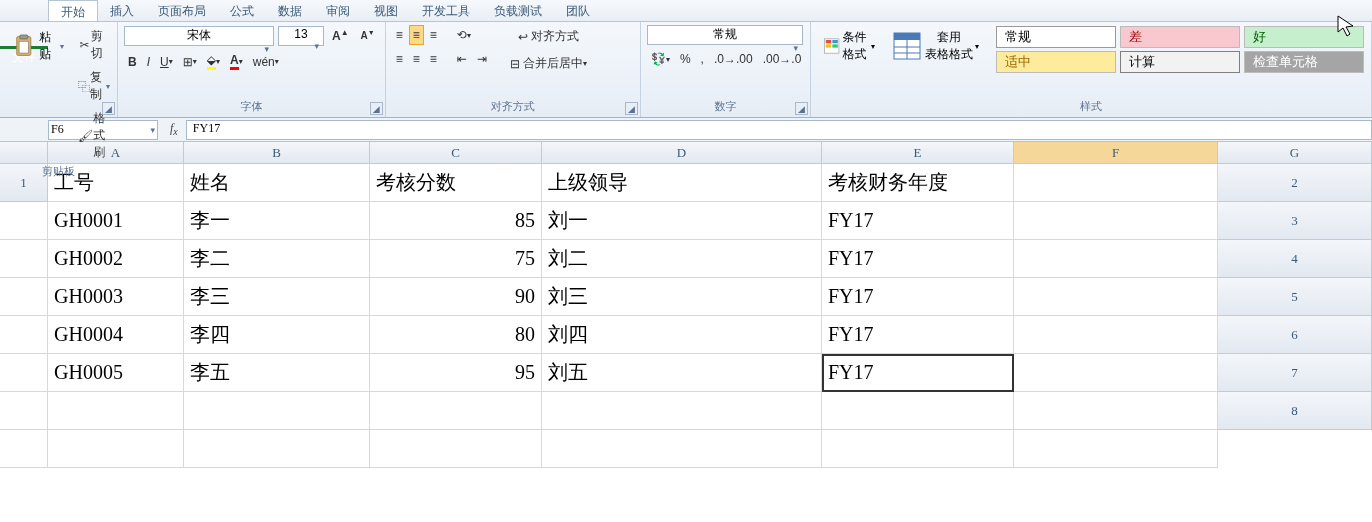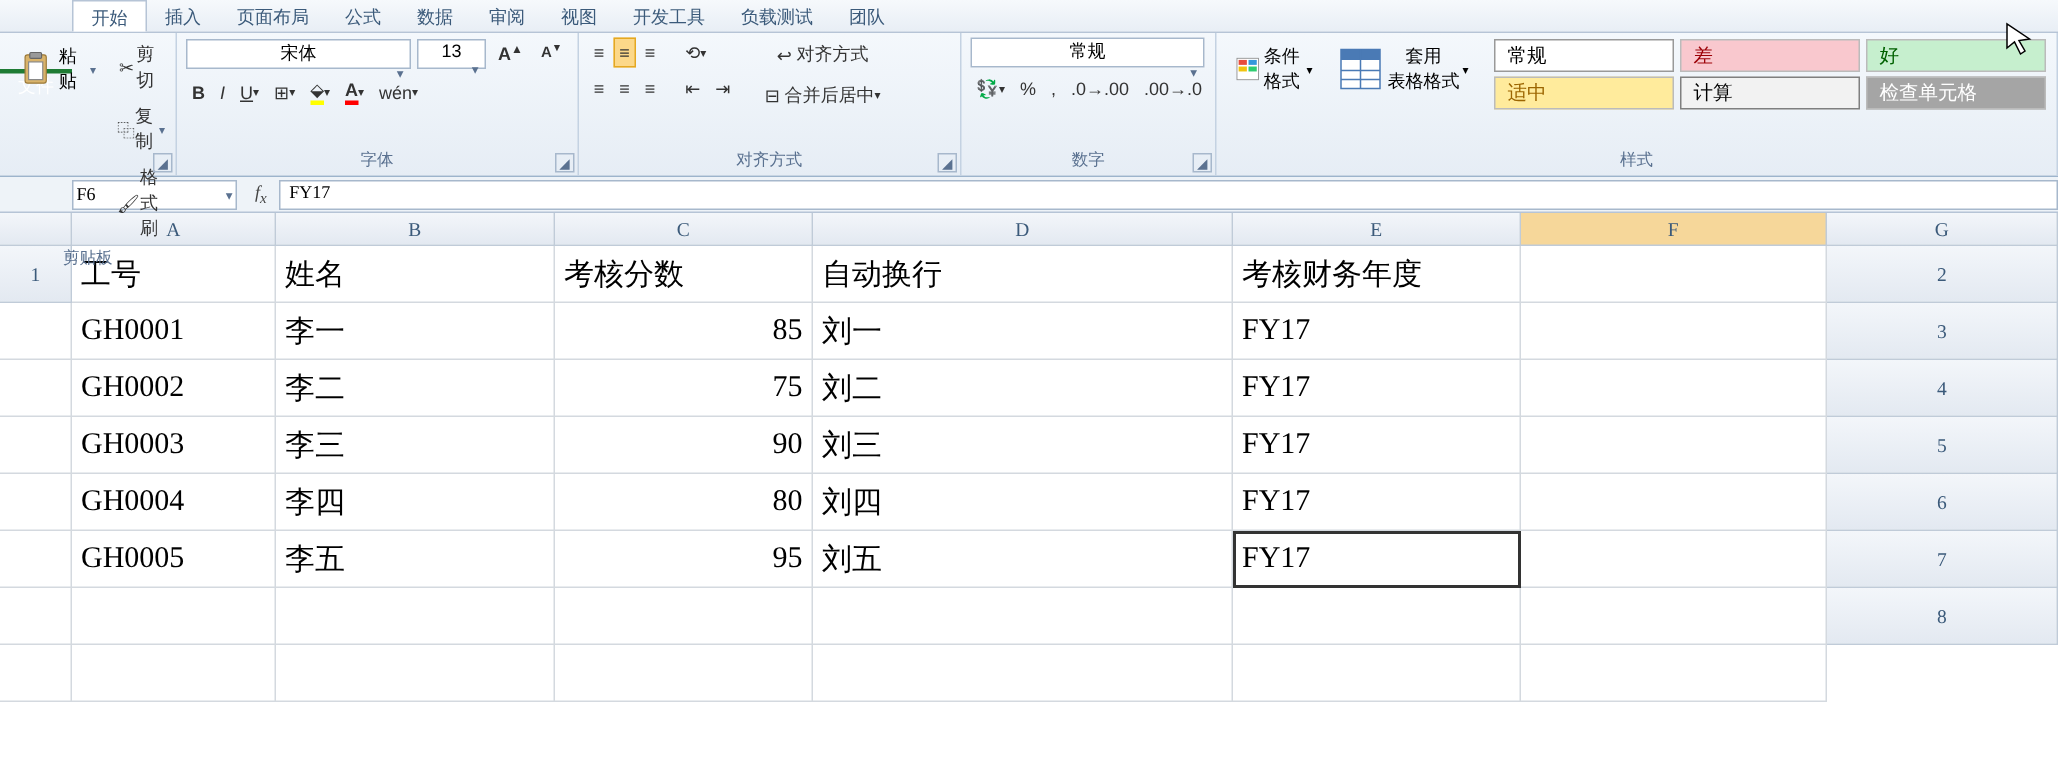--- a/index.html
+++ b/index.html
@@ -295,21 +295,21 @@
     <div class="colhead">B</div>
     <div class="colhead">C</div>
     <div class="colhead">D</div>
     <div class="colhead">E</div>
     <div class="colhead sel-col">F</div>
     <div class="colhead">G</div>
     <div class="rowhead hdr">1</div>
     <div class="cell">工号</div>
     <div class="cell">姓名</div>
     <div class="cell">考核分数</div>
-    <div class="cell">自动换行</div>
+    <div class="cell">上级领导</div>
     <div class="cell">考核财务年度</div>
     <div class="cell"></div>
     <div class="rowhead hdr">2</div>
     <div class="cell"></div>
     <div class="cell">GH0001</div>
     <div class="cell">李一</div>
     <div class="cell num">85</div>
     <div class="cell">刘一</div>
     <div class="cell">FY17</div>
     <div class="cell"></div>

